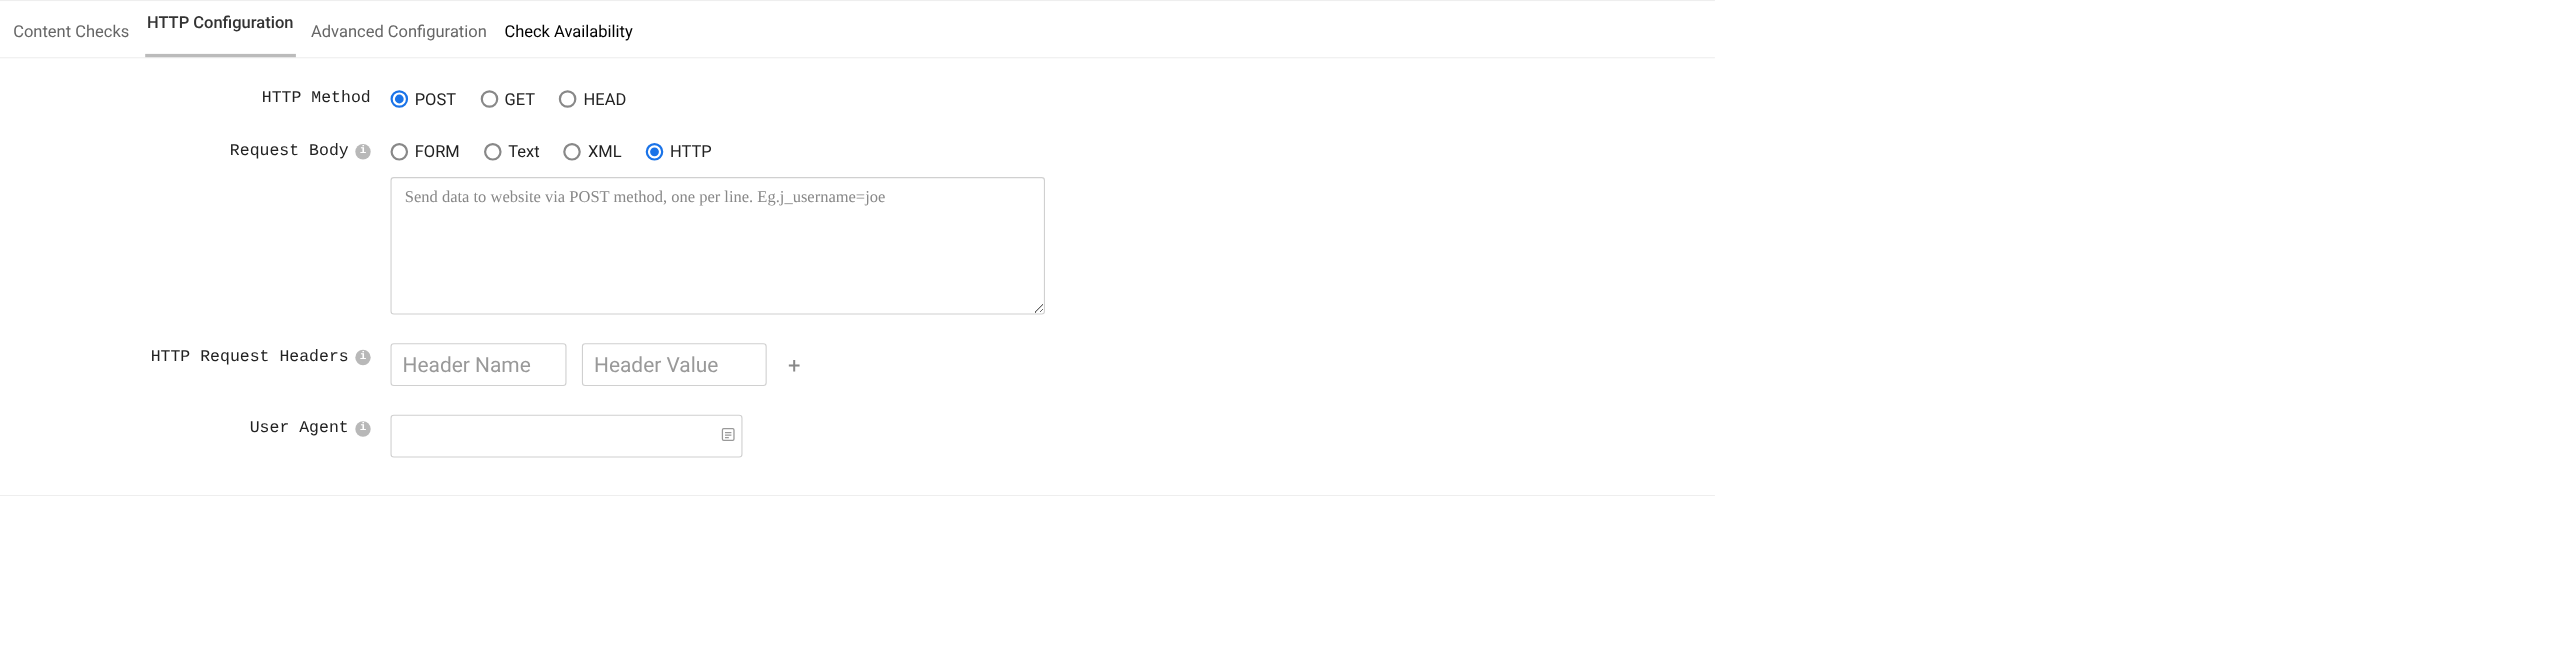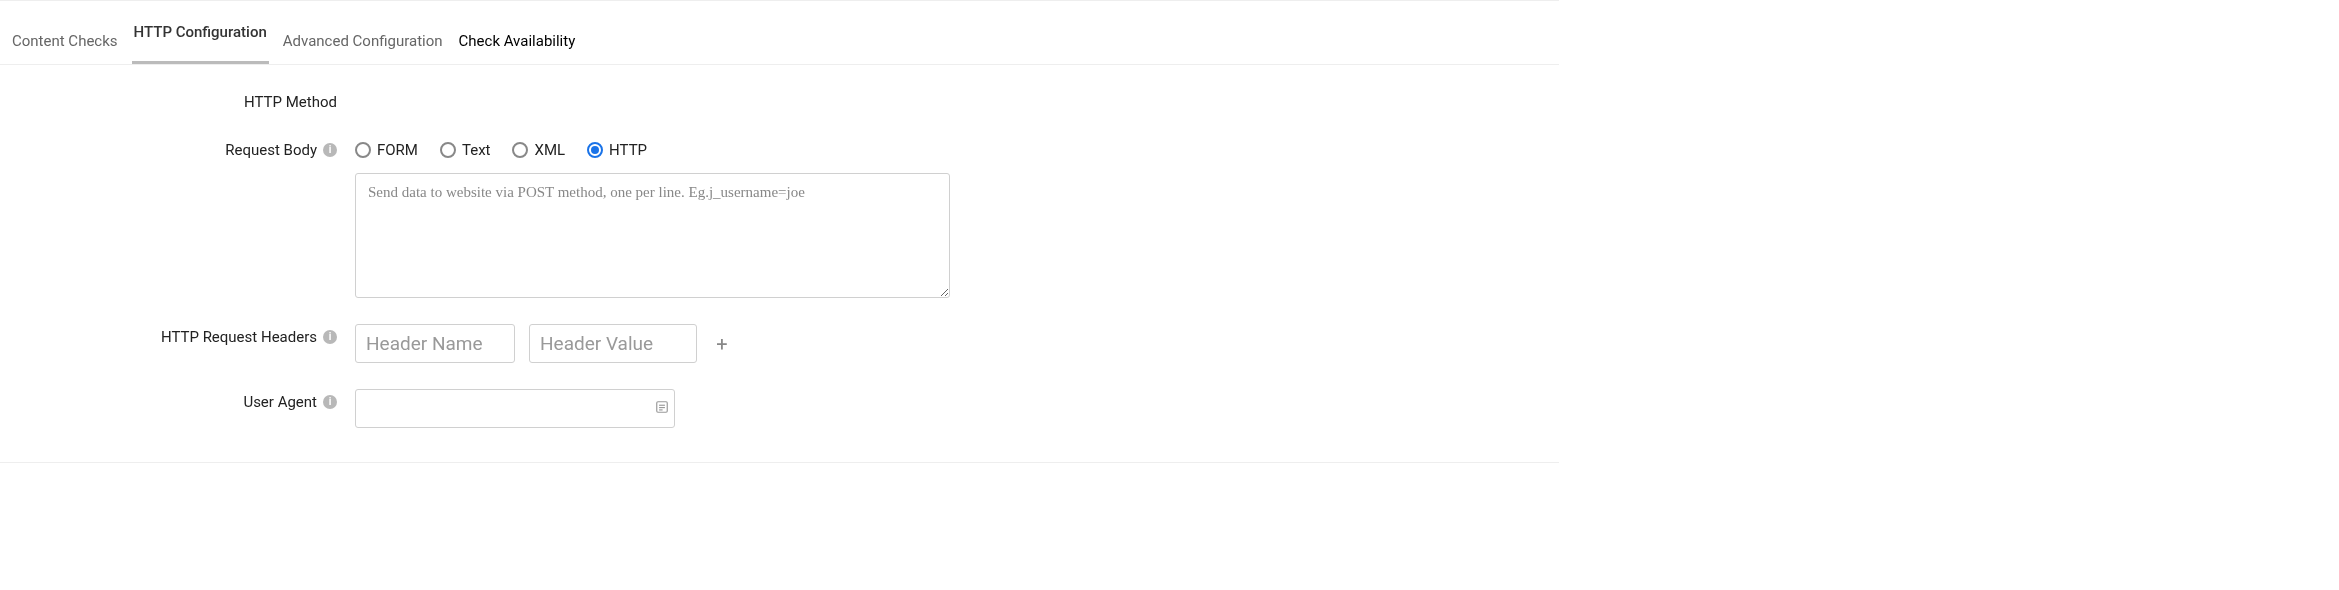--- a/index.html
+++ b/index.html
@@ -22,21 +22,20 @@
     align-items: center;
     padding: 6px 10px 0 10px;
     border-bottom: 1px solid #eee;
     gap: 12px;
     font-size: 15px;
   }
   .tab {
     padding: 4px 2px 6px 2px;
     color: #666;
     cursor: pointer;
-    margin-top: 12px;
   }
   .tab.active {
     color: #333;
     font-weight: 500;
     border-bottom: 3px solid #bbb;
     padding-bottom: 20px;
   }
   .tab.link {
     color: #000000;
   }
@@ -54,20 +53,21 @@
     width: 345px;
     text-align: left;
     padding-right: 18px;
     padding-top: 4px;
     color: #222;
     font-size: 15px;
     display: flex;
     justify-content: flex-end;
     align-items: center;
     gap: 6px;
+    font-family: Liberation Mono, monospace;
   }
   .help-icon {
     display: inline-flex;
     align-items: center;
     justify-content: center;
     width: 14px;
     height: 14px;
     border-radius: 50%;
     background: #b8b8b8;
     color: #fff;
@@ -180,20 +180,36 @@
     <div class="tab">Advanced Configuration</div>
     <div class="tab link">Check Availability</div>
   </div>
 
   <div class="form">
 
     <div class="row">
       <div class="label-col">
         <span>HTTP Method</span>
       </div>
+      <div class="field-col">
+        <div class="radio-group">
+          <label class="radio-item">
+            <span class="radio checked"></span>
+            <span>POST</span>
+          </label>
+          <label class="radio-item">
+            <span class="radio"></span>
+            <span>GET</span>
+          </label>
+          <label class="radio-item">
+            <span class="radio"></span>
+            <span>HEAD</span>
+          </label>
+        </div>
+      </div>
     </div>
 
     <div class="row">
       <div class="label-col">
         <span>Request Body</span>
         <span class="help-icon">i</span>
       </div>
       <div class="field-col">
         <div class="radio-group">
           <label class="radio-item">

